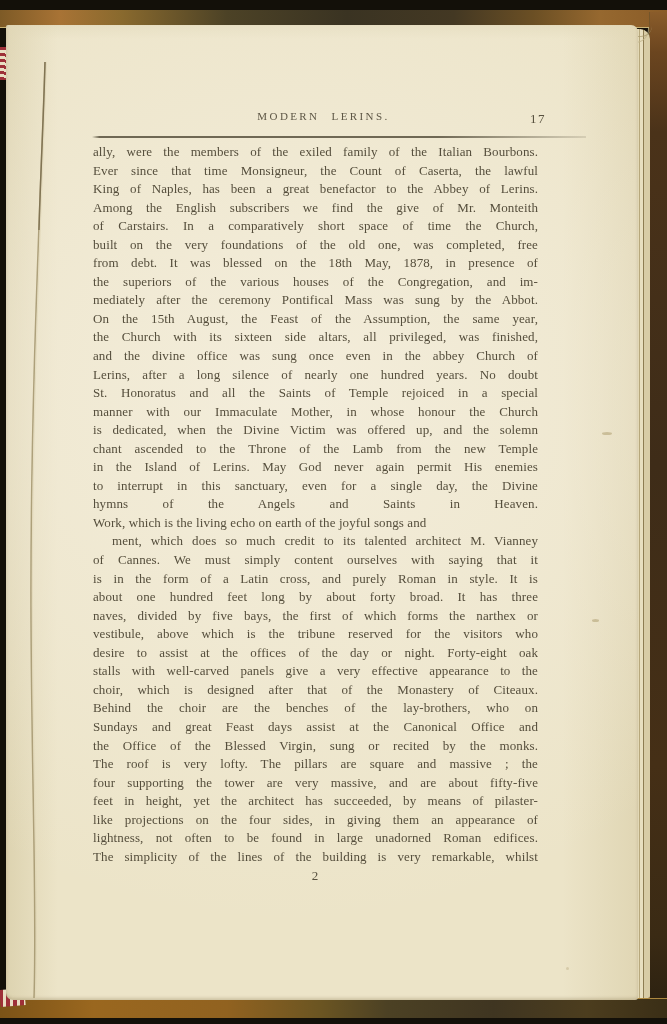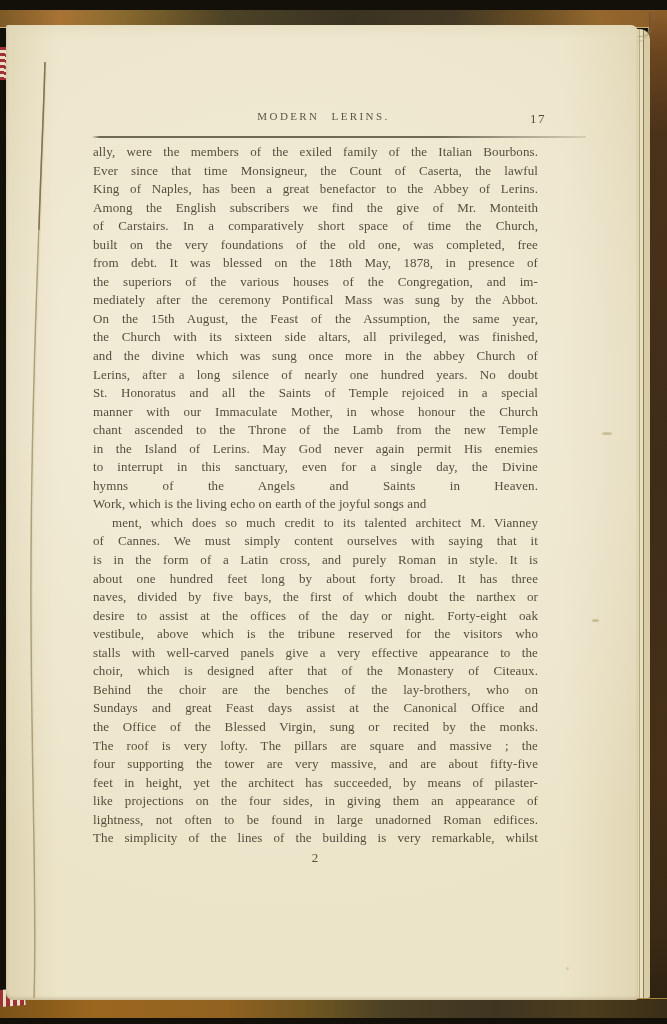--- a/index.html
+++ b/index.html
@@ -149,38 +149,39 @@
         <div class="line">Ever since that time Monsigneur, the Count of Caserta, the lawful</div>
         <div class="line">King of Naples, has been a great benefactor to the Abbey of Lerins.</div>
         <div class="line">Among the English subscribers we find the give of Mr. Monteith</div>
         <div class="line">of Carstairs.  In a comparatively short space of time the Church,</div>
         <div class="line">built on the very foundations of the old one, was completed, free</div>
         <div class="line">from debt.  It was blessed on the 18th May, 1878, in presence of</div>
         <div class="line">the superiors of the various houses of the Congregation, and im-</div>
         <div class="line">mediately after the ceremony Pontifical Mass was sung by the Abbot.</div>
         <div class="line">On the 15th August, the Feast of the Assumption, the same year,</div>
         <div class="line">the Church with its sixteen side altars, all privileged, was finished,</div>
-        <div class="line">and the divine which was sung once more in the abbey Church of</div>
+        <div class="line">and the divine office was sung once even in the abbey Church of</div>
         <div class="line">Lerins, after a long silence of nearly one hundred years.  No doubt</div>
         <div class="line">St. Honoratus and all the Saints of Temple rejoiced in a special</div>
         <div class="line">manner with our Immaculate Mother, in whose honour the Church</div>
+        <div class="line">is dedicated, when the Divine Victim was offered up, and the solemn</div>
         <div class="line">chant ascended to the Throne of the Lamb from the new Temple</div>
         <div class="line">in the Island of Lerins.  May God never again permit His enemies</div>
         <div class="line">to interrupt in this sanctuary, even for a single day, the Divine</div>
         <div class="line">hymns of the Angels and Saints in Heaven.</div>
         <div class="line">Work, which is the living echo on earth of the joyful songs and</div>
     </div>
     <div class="para para-2">
         <div class="line">ment, which does so much credit to its talented architect M. Vianney</div>
         <div class="line">of Cannes.  We must simply content ourselves with saying that it</div>
         <div class="line">is in the form of a Latin cross, and purely Roman in style.  It is</div>
         <div class="line">about one hundred feet long by about forty broad.  It has three</div>
-        <div class="line">naves, divided by five bays, the first of which doubt the narthex or</div>
+        <div class="line">naves, divided by five bays, the first of which forms the narthex or</div>
+        <div class="line">vestibule, above which is the tribune reserved for the visitors who</div>
         <div class="line">desire to assist at the offices of the day or night.  Forty-eight oak</div>
-        <div class="line">vestibule, above which is the tribune reserved for the visitors who</div>
         <div class="line">stalls with well-carved panels give a very effective appearance to the</div>
         <div class="line">choir, which is designed after that of the Monastery of Citeaux.</div>
         <div class="line">Behind the choir are the benches of the lay-brothers, who on</div>
         <div class="line">Sundays and great Feast days assist at the Canonical Office and</div>
         <div class="line">the Office of the Blessed Virgin, sung or recited by the monks.</div>
         <div class="line">The roof is very lofty.  The pillars are square and massive ; the</div>
         <div class="line">four supporting the tower are very massive, and are about fifty-five</div>
         <div class="line">feet in height, yet the architect has succeeded, by means of pilaster-</div>
         <div class="line">like projections on the four sides, in giving them an appearance of</div>
         <div class="line">lightness, not often to be found in large unadorned Roman edifices.</div>

